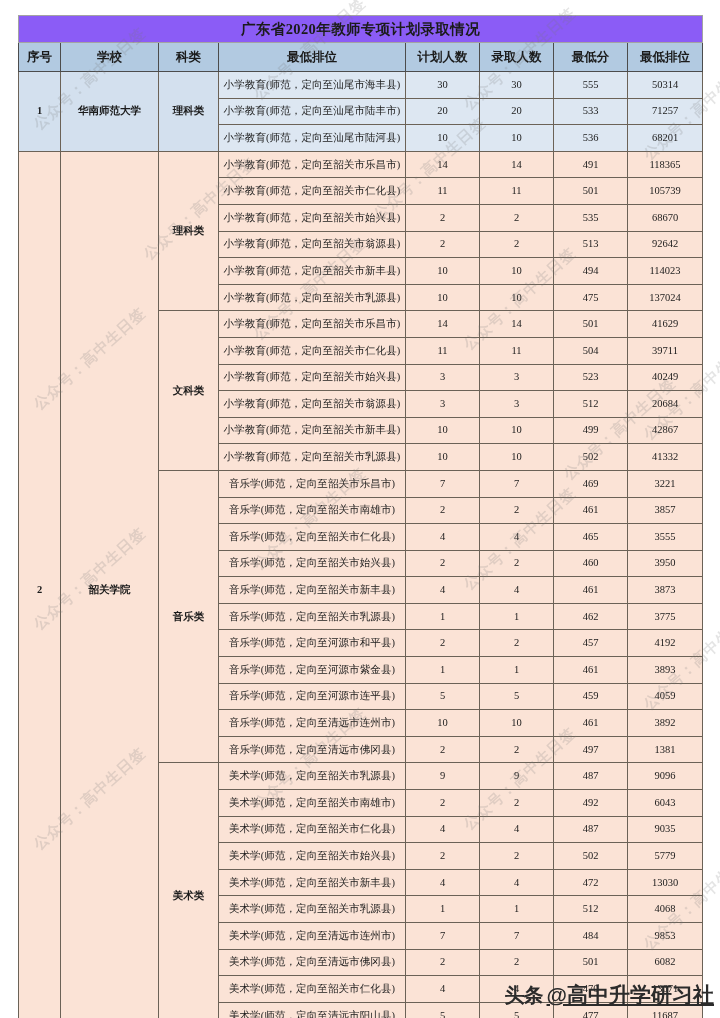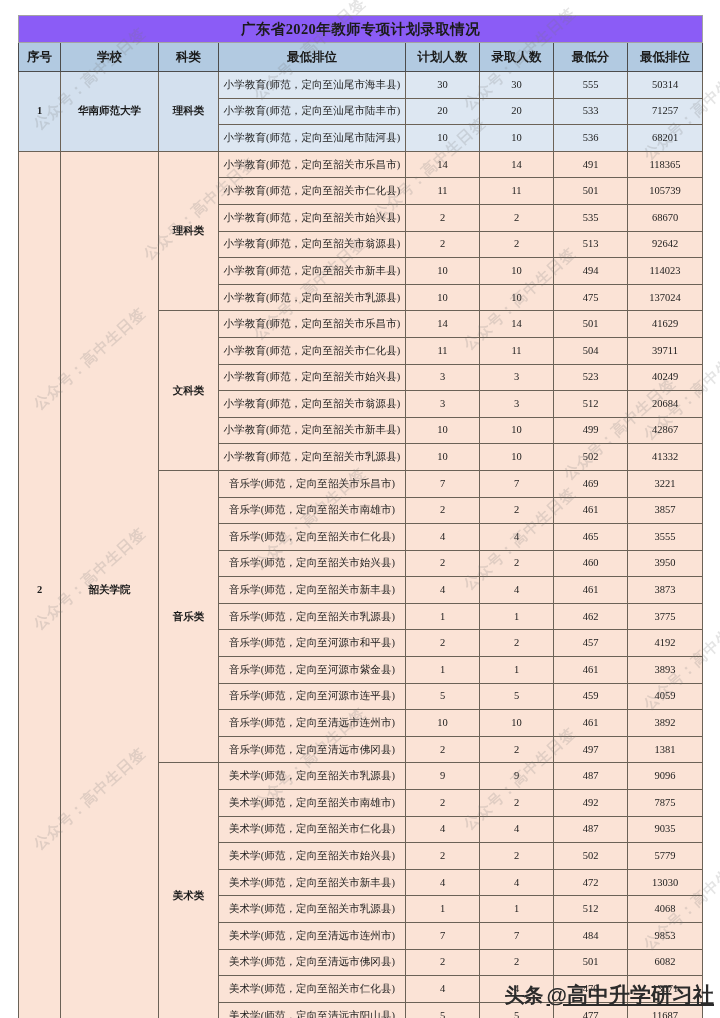--- a/index.html
+++ b/index.html
@@ -329,21 +329,21 @@
           <td class="peach num">9</td>
           <td class="peach num">9</td>
           <td class="peach num">487</td>
           <td class="peach num">9096</td>
         </tr>
         <tr class="data-row">
           <td class="peach major">美术学(师范，定向至韶关市南雄市)</td>
           <td class="peach num">2</td>
           <td class="peach num">2</td>
           <td class="peach num">492</td>
-          <td class="peach num">7875</td>
+          <td class="peach num">6043</td>
         </tr>
         <tr class="data-row">
           <td class="peach major">美术学(师范，定向至韶关市仁化县)</td>
           <td class="peach num">4</td>
           <td class="peach num">4</td>
           <td class="peach num">487</td>
           <td class="peach num">9035</td>
         </tr>
         <tr class="data-row">
           <td class="peach major">美术学(师范，定向至韶关市始兴县)</td>

